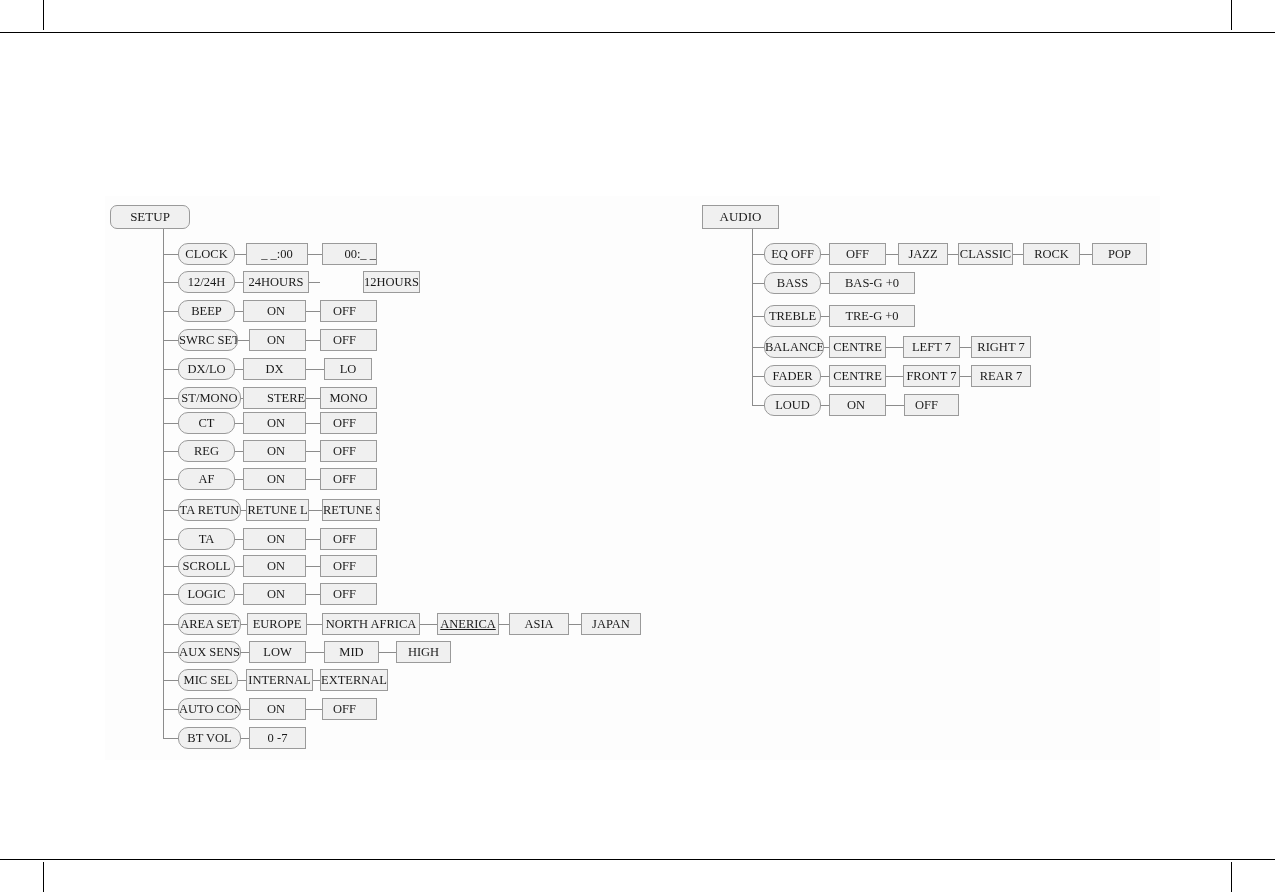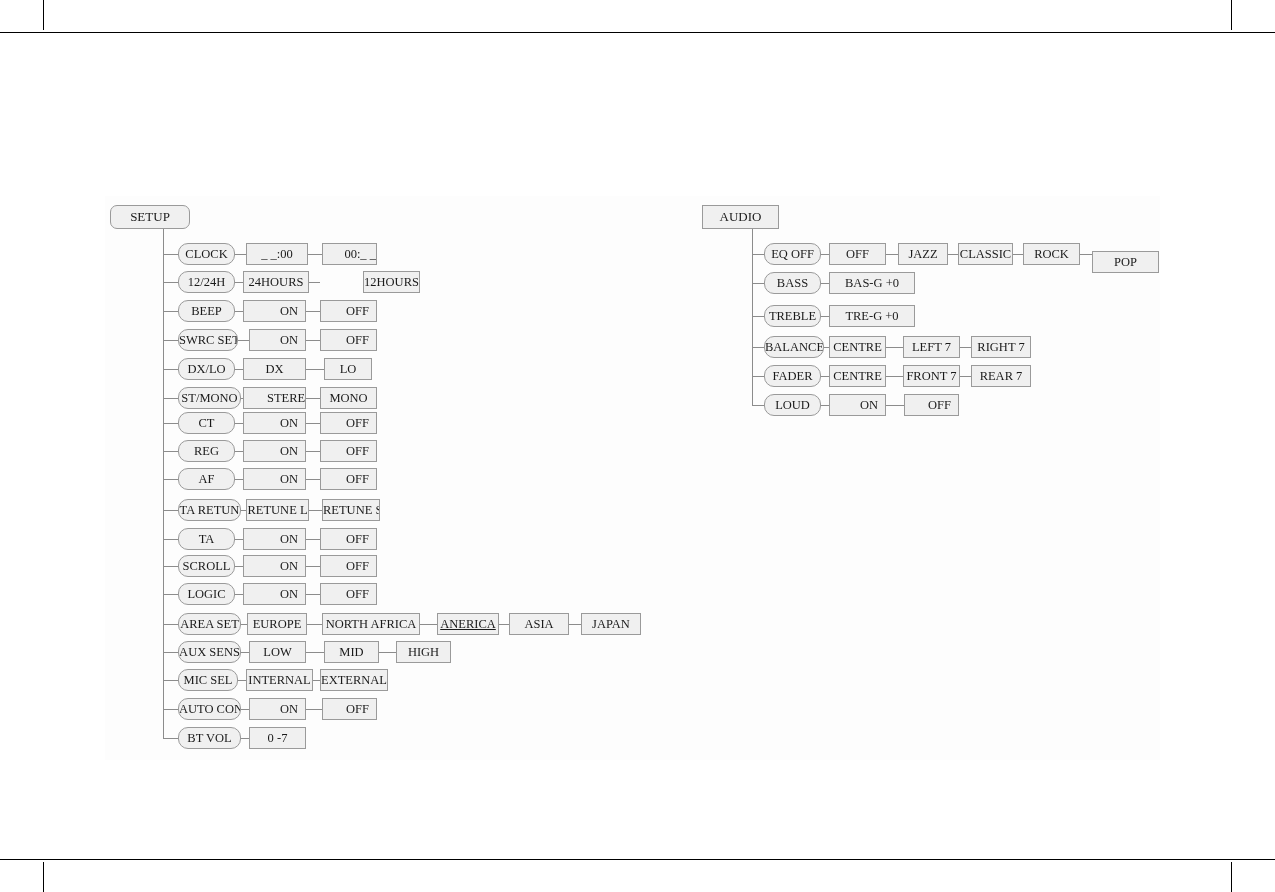--- a/index.html
+++ b/index.html
@@ -79,21 +79,21 @@
     overflow: hidden;
   }
   .node.root {
     height: 24px;
     line-height: 22px;
     font-size: 13px;
     text-align: center;
   }
   .node.lvl1 { text-align: center; border-radius: 10px; }
   .node.lvl2 { text-align: center; }
-  .node.ralign { text-align: right; padding-right: 7px; }
+  .node.ralign { text-align: right; padding-right: 20px; }
   .node.calign { text-align: center; }
 
   
   .line {
     position: absolute;
     background: #8c8c8c;
   }
   .line.h { height: 1px; }
   .line.v { width: 1px; }
 </style>
@@ -240,21 +240,21 @@
       <div class="node lvl1 calign" style="left: 764px; top: 243px; width: 57px;">EQ OFF</div>
       <div class="line h" style="left: 821px; top: 254px; width: 8px;"></div>
       <div class="node lvl2 calign" style="left: 829px; top: 243px; width: 57px;">OFF</div>
       <div class="line h" style="left: 886px; top: 254px; width: 12px;"></div>
       <div class="node lvl2 calign" style="left: 898px; top: 243px; width: 50px;">JAZZ</div>
       <div class="line h" style="left: 948px; top: 254px; width: 10px;"></div>
       <div class="node lvl2 calign" style="left: 958px; top: 243px; width: 55px;">CLASSIC</div>
       <div class="line h" style="left: 1013px; top: 254px; width: 10px;"></div>
       <div class="node lvl2 calign" style="left: 1023px; top: 243px; width: 57px;">ROCK</div>
       <div class="line h" style="left: 1080px; top: 254px; width: 12px;"></div>
-      <div class="node lvl2 calign" style="left: 1092px; top: 243px; width: 67px; margin-top: 8px;">POP</div>
+      <div class="node lvl2 calign" style="left: 1092px; top: 243px; width: 55px;">POP</div>
       <div class="line h" style="left: 752px; top: 283px; width: 12px;"></div>
       <div class="node lvl1 calign" style="left: 764px; top: 272px; width: 57px;">BASS</div>
       <div class="line h" style="left: 821px; top: 283px; width: 8px;"></div>
       <div class="node lvl2 calign" style="left: 829px; top: 272px; width: 86px;">BAS-G +0</div>
       <div class="line h" style="left: 752px; top: 316px; width: 12px;"></div>
       <div class="node lvl1 calign" style="left: 764px; top: 305px; width: 57px;">TREBLE</div>
       <div class="line h" style="left: 821px; top: 316px; width: 8px;"></div>
       <div class="node lvl2 calign" style="left: 829px; top: 305px; width: 86px;">TRE-G +0</div>
       <div class="line h" style="left: 752px; top: 347px; width: 12px;"></div>
       <div class="node lvl1 calign" style="left: 764px; top: 336px; width: 60px;">BALANCE</div>

